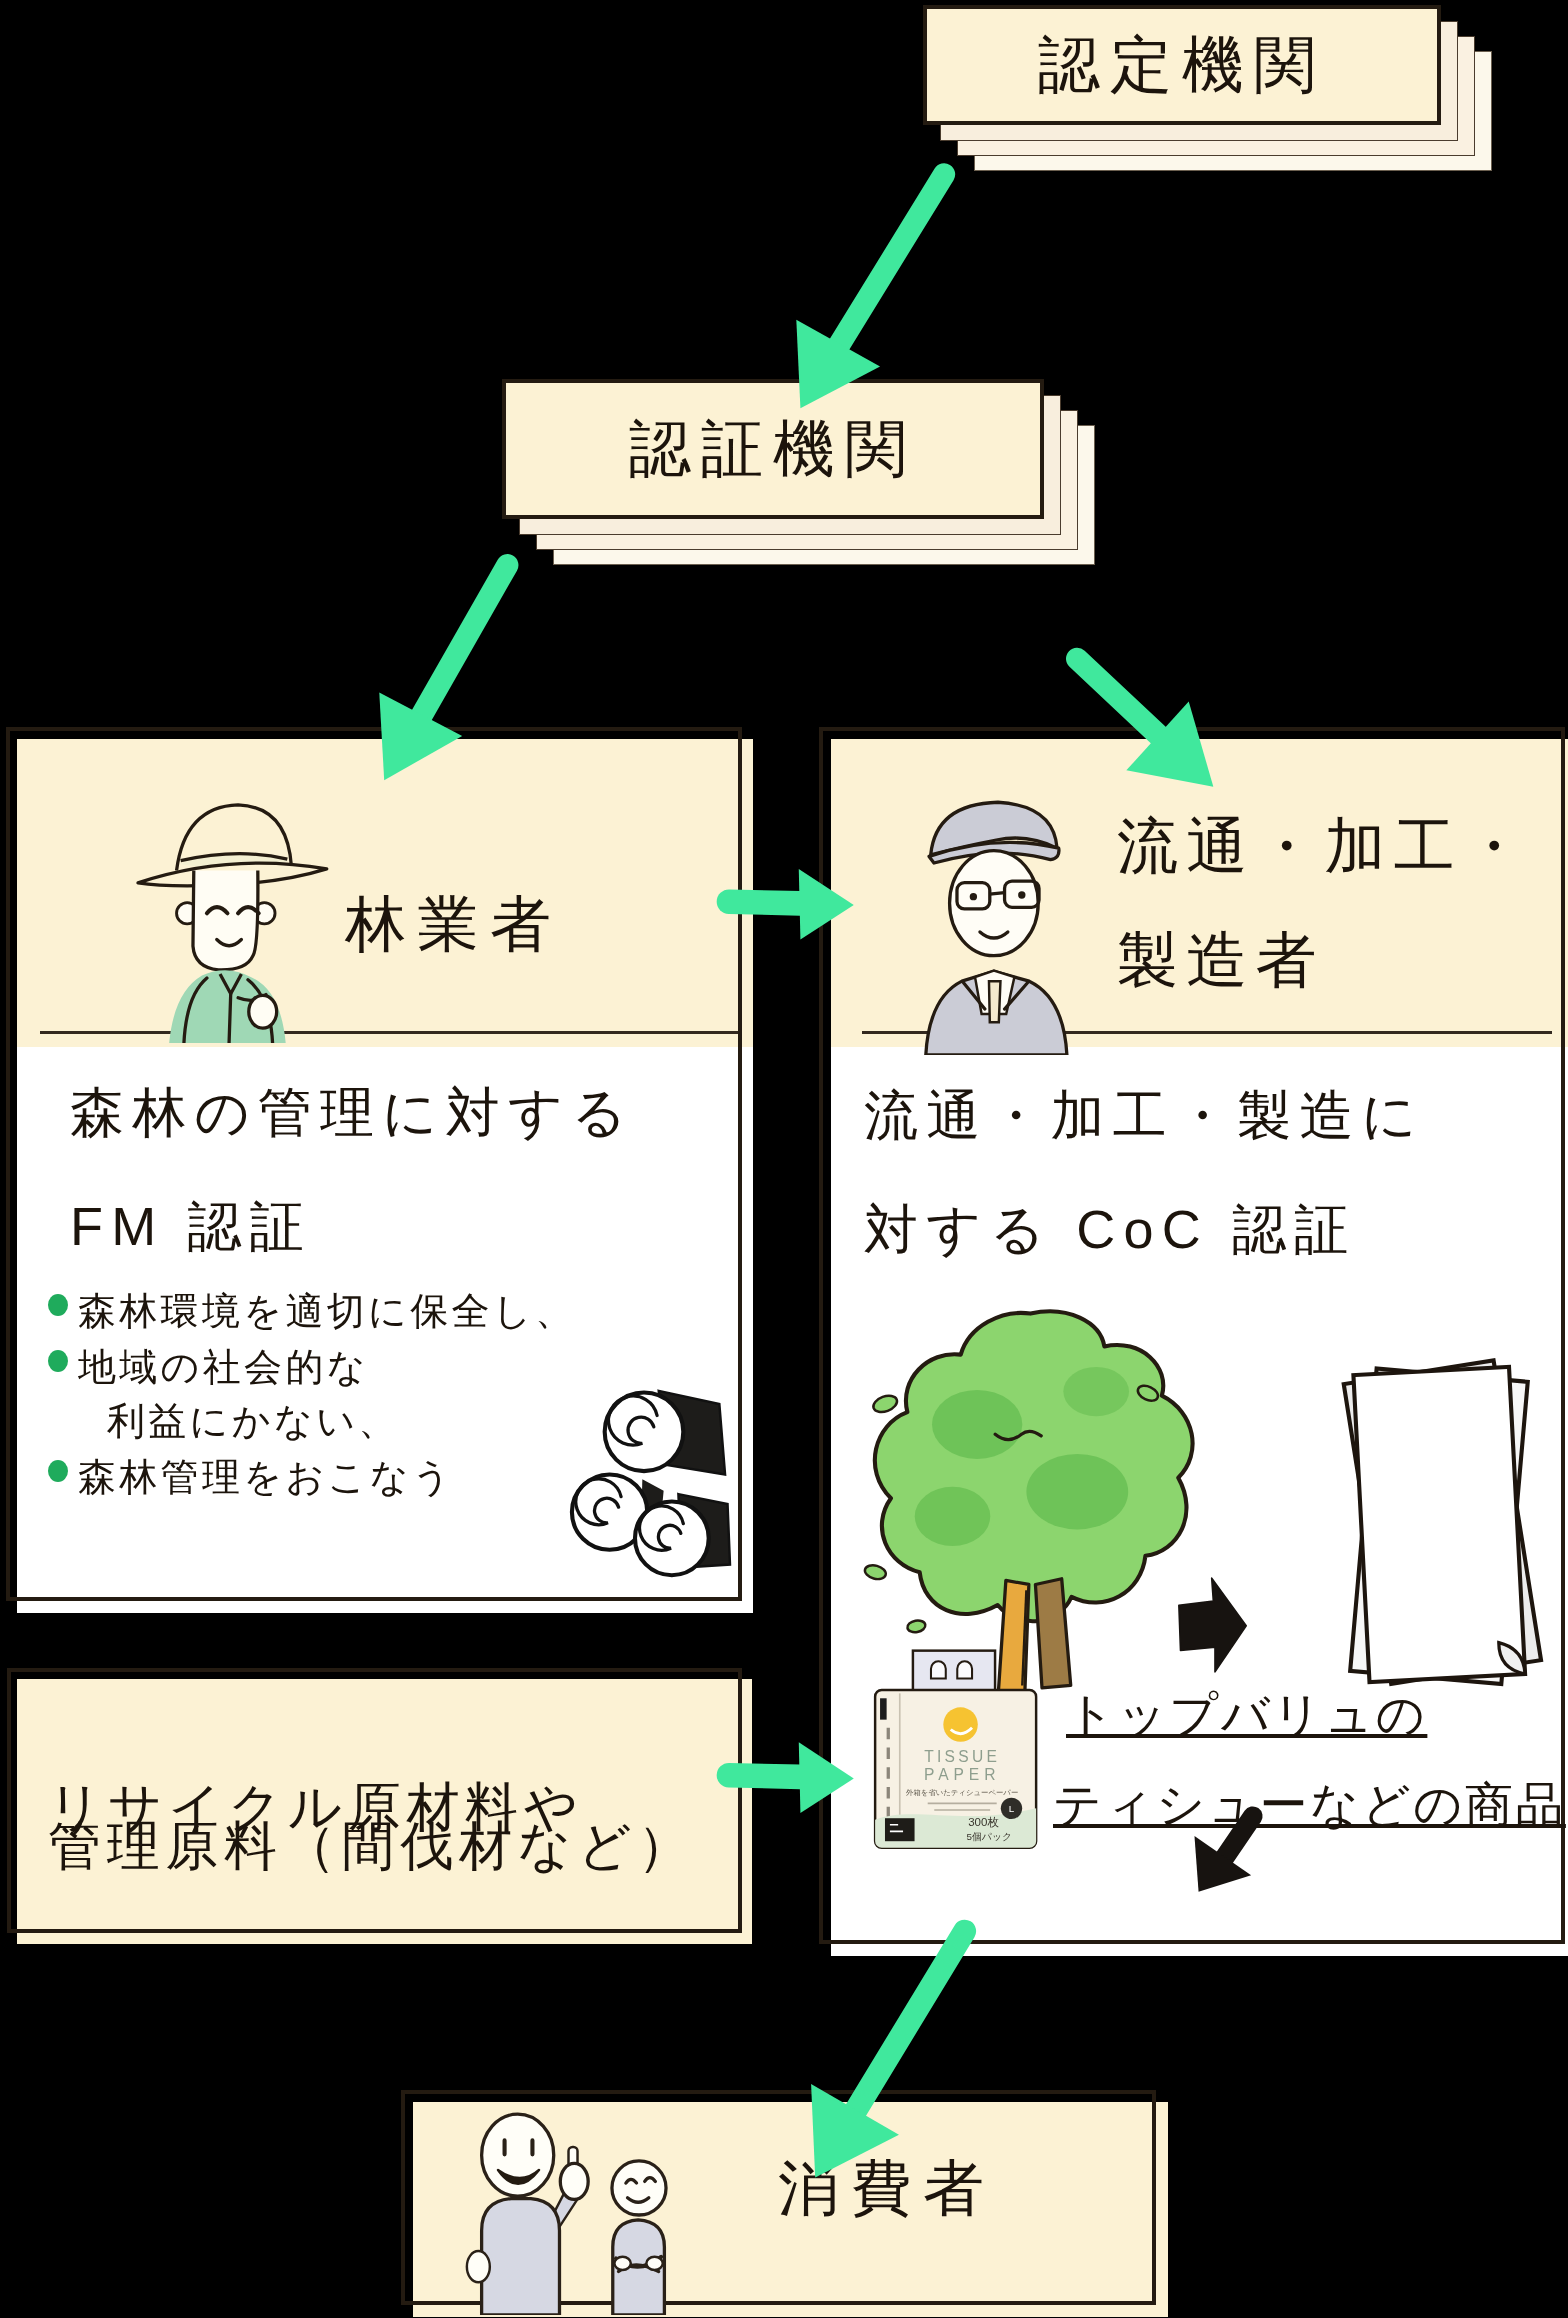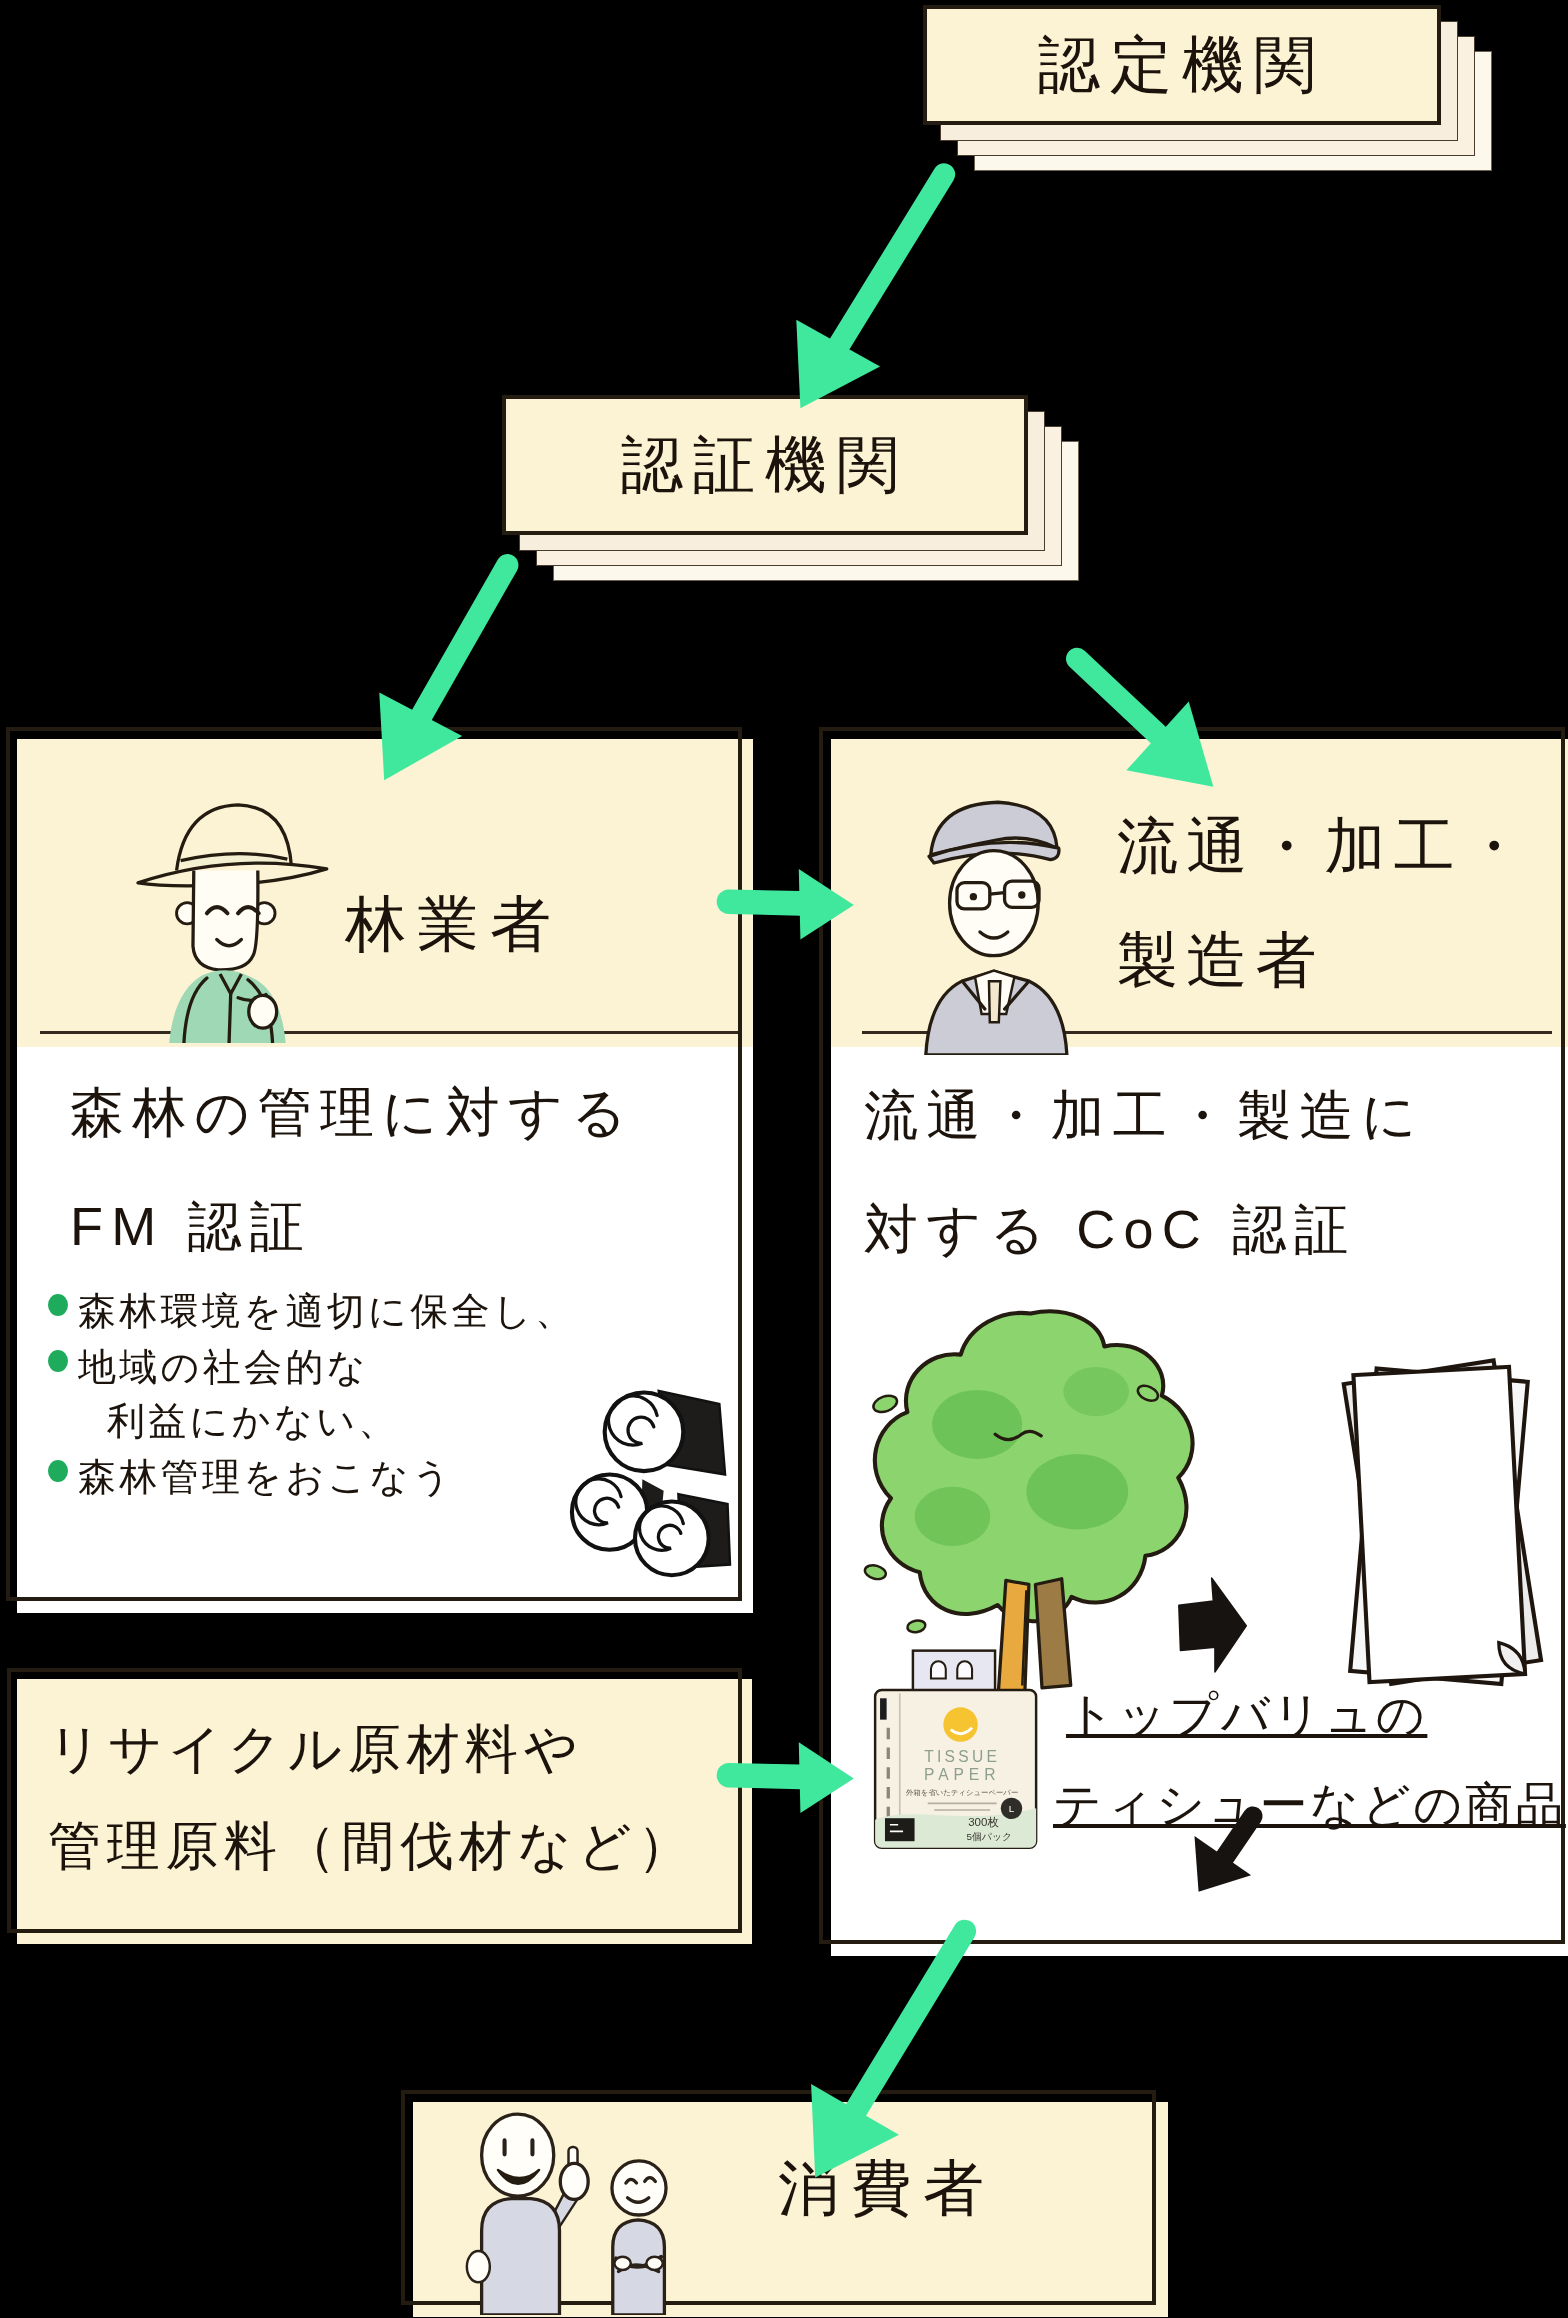--- a/index.html
+++ b/index.html
@@ -41,21 +41,21 @@
 
   <div class="stack" style="left:923px;top:5px;width:518px;height:120px;">
     <div class="layer l4"></div>
     <div class="layer l3"></div>
     <div class="layer l2"></div>
     <div class="layer l1">
       <span class="stack-label">認定機関</span>
     </div>
   </div>
 
-  <div class="stack" style="left:502px;top:395px;width:526px;height:140px;">
+  <div class="stack" style="left:502px;top:379px;width:526px;height:140px;padding-left:16px;">
     <div class="layer l4"></div>
     <div class="layer l3"></div>
     <div class="layer l2"></div>
     <div class="layer l1">
       <span class="stack-label">認証機関</span>
     </div>
   </div>
 
   <div class="sheet" style="left:5.7px;top:727px;width:736px;height:874px;">
     <div class="fill">
@@ -106,21 +106,21 @@
     <span class="bullet-dot"></span>
     <span class="bullet-text">森林管理をおこなう</span>
   </div>
 
   <div class="t heading" style="left:864px;top:1080px;">流通・加工・製造に</div>
   <div class="t heading" style="left:864px;top:1194px;">対する CoC 認証</div>
 
   <div class="t caption" style="left:1066px;top:1683px;">トップバリュの</div>
   <div class="t caption" style="left:1053px;top:1773px;">ティシューなどの商品</div>
 
-  <div class="t recycle-line" style="left:48px;top:1714px;">リサイクル原材料や</div>
+  <div class="t recycle-line" style="left:48px;top:1772px;">リサイクル原材料や</div>
   <div class="t recycle-line" style="left:48px;top:1811px;">管理原料（間伐材など）</div>
 
   <div class="t title" style="left:778px;top:2148px;">消費者</div>
 
   <svg class="svgabs" style="left:115px;top:772px;" width="238" height="271" viewBox="0 0 290 330">
     <path d="M78,112 Q150,88 212,108 Q150,124 78,112 Z" fill="#9fd8b5"></path>
     <path d="M75,120 Q85,42 150,40 Q210,42 215,115" fill="#fcf2d4" stroke="#241b11" stroke-width="4" fill-opacity="0.9"></path>
     <path d="M80,108 Q150,92 210,106" fill="none" stroke="#241b11" stroke-width="4"></path>
     <path d="M28,135 Q140,98 258,118 Q200,136 120,138 Q60,140 28,135 Z" fill="#fcf2d4" stroke="#241b11" stroke-width="4" stroke-linejoin="round"></path>
     <circle cx="88" cy="172" r="13" fill="#fffdf4" stroke="#241b11" stroke-width="3.5"></circle>

